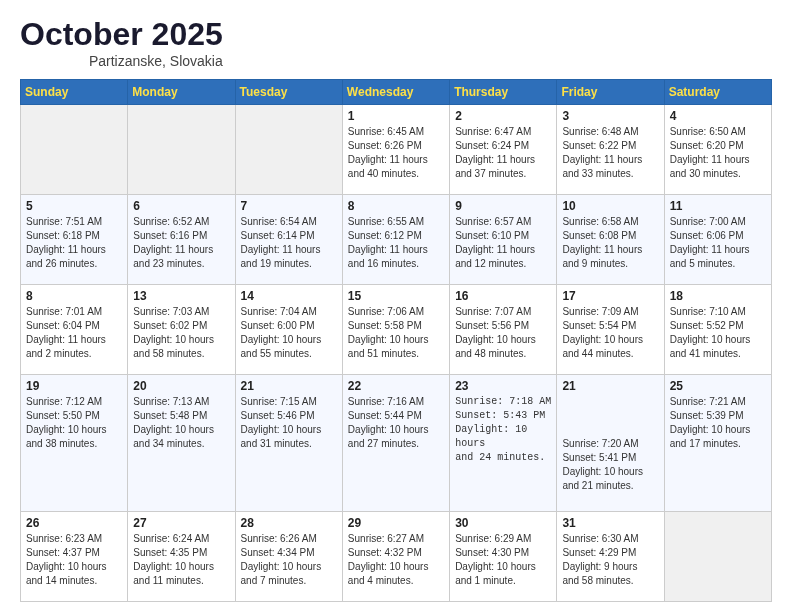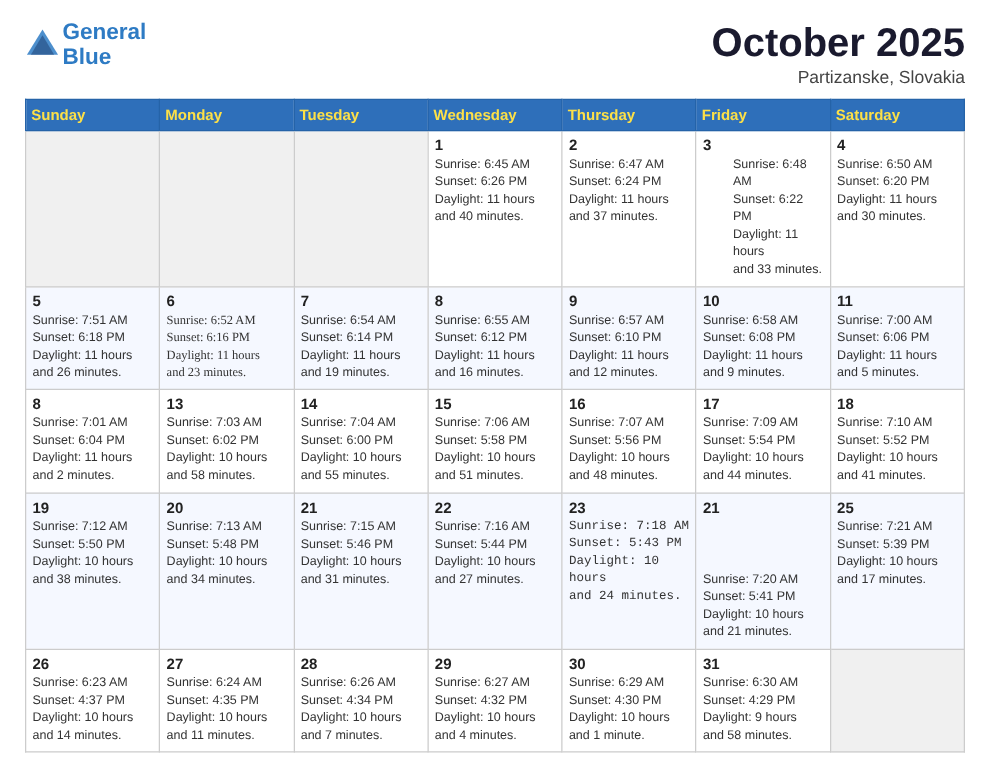--- a/index.html
+++ b/index.html
@@ -96,30 +96,20 @@
     }
     .empty-cell {
       background: #f0f0f0 !important;
     }
   </style>
 </head>
 <body>
 
 <div class="page">
   <div class="header">
-    <div class="logo">
-      <svg class="logo-icon" viewBox="0 0 36 36">
-        <polygon points="18,2 34,28 2,28" fill="#2e7bc4" opacity="0.85"></polygon>
-        <polygon points="18,8 30,28 6,28" fill="#1a3a6b" opacity="0.5"></polygon>
-      </svg>
-      <div class="logo-text">
-        <div><span>General</span></div>
-        <div style="color:#2e7bc4;">Blue</div>
-      </div>
-    </div>
     <div class="title-block">
       <div class="month-title">October 2025</div>
       <div class="location">Partizanske, Slovakia</div>
     </div>
   </div>
 
   <table class="calendar">
     <thead>
       <tr>
         <th>Sunday</th>
@@ -145,21 +135,21 @@
           </td>
           <td>
             <span class="day-number">2</span>
             <div class="day-info" style="white-space: pre-line;">Sunrise: 6:47 AM
 Sunset: 6:24 PM
 Daylight: 11 hours
 and 37 minutes.</div>
           </td>
           <td>
             <span class="day-number">3</span>
-            <div class="day-info" style="white-space: pre-line; margin-left: 24px;">Sunrise: 6:48 AM
+            <div class="day-info" style="white-space: pre-line;">Sunrise: 6:48 AM
 Sunset: 6:22 PM
 Daylight: 11 hours
 and 33 minutes.</div>
           </td>
           <td>
             <span class="day-number">4</span>
             <div class="day-info" style="white-space: pre-line;">Sunrise: 6:50 AM
 Sunset: 6:20 PM
 Daylight: 11 hours
 and 30 minutes.</div>
@@ -168,21 +158,21 @@
         <tr>
           <td>
             <span class="day-number">5</span>
             <div class="day-info" style="white-space: pre-line;">Sunrise: 7:51 AM
 Sunset: 6:18 PM
 Daylight: 11 hours
 and 26 minutes.</div>
           </td>
           <td>
             <span class="day-number">6</span>
-            <div class="day-info" style="white-space: pre-line; font-family: Liberation Serif, serif;">Sunrise: 6:52 AM
+            <div class="day-info" style="white-space: pre-line;">Sunrise: 6:52 AM
 Sunset: 6:16 PM
 Daylight: 11 hours
 and 23 minutes.</div>
           </td>
           <td>
             <span class="day-number">7</span>
             <div class="day-info" style="white-space: pre-line;">Sunrise: 6:54 AM
 Sunset: 6:14 PM
 Daylight: 11 hours
 and 19 minutes.</div>

